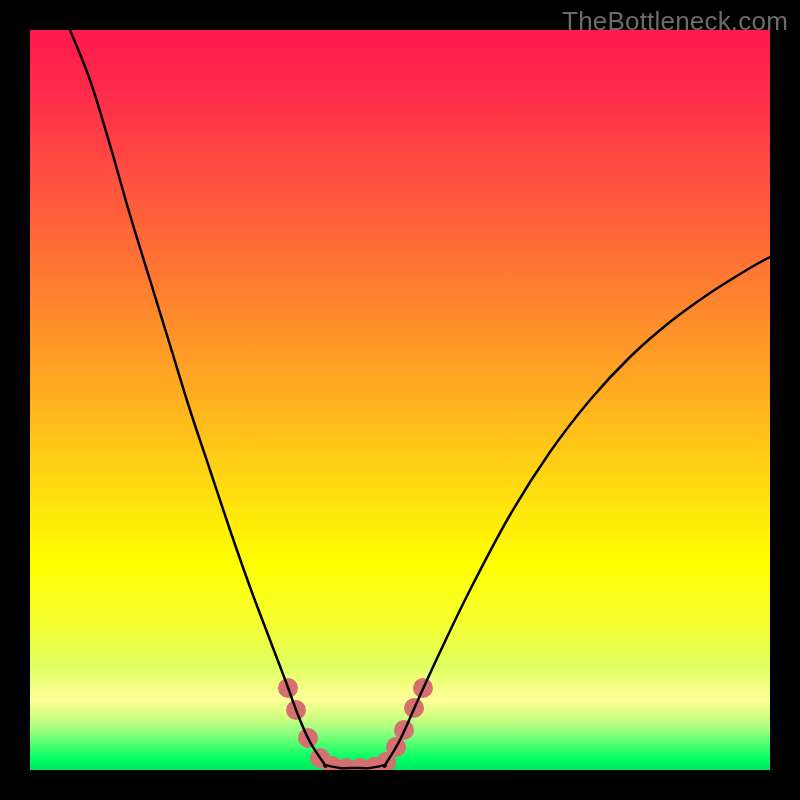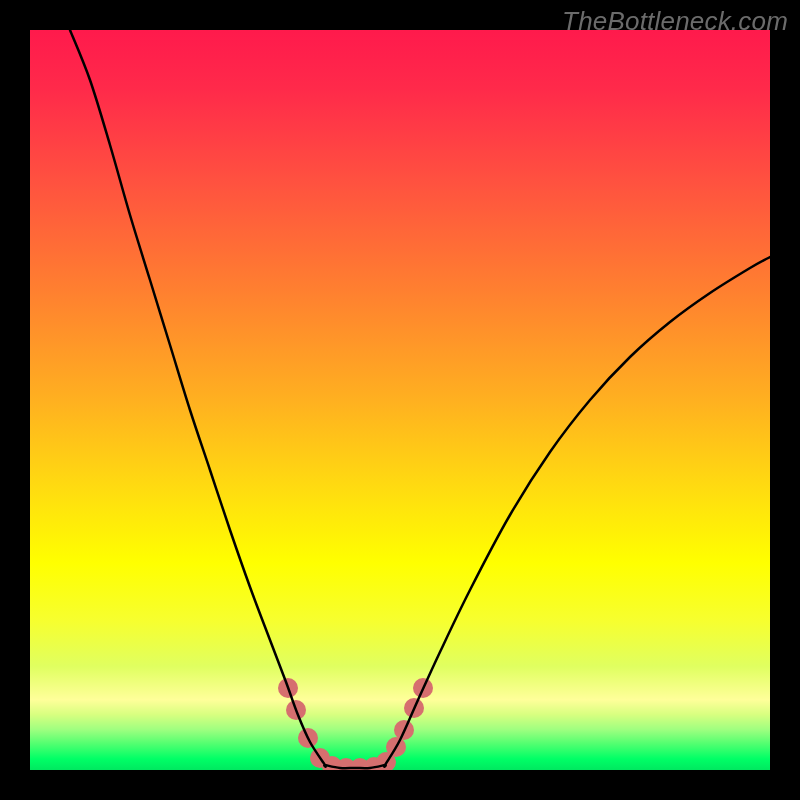--- a/index.html
+++ b/index.html
@@ -8,21 +8,20 @@
     width: 800px;
     height: 800px;
     background: #000;
     overflow: hidden;
     font-family: Arial, Helvetica, sans-serif;
   }
   .frame {
     position: absolute;
     inset: 0;
     background: #000;
-    font-style: italic;
   }
   .plot {
     position: absolute;
     left: 30px;
     top: 30px;
     width: 740px;
     height: 740px;
     overflow: hidden;
   }
   .gradient {

